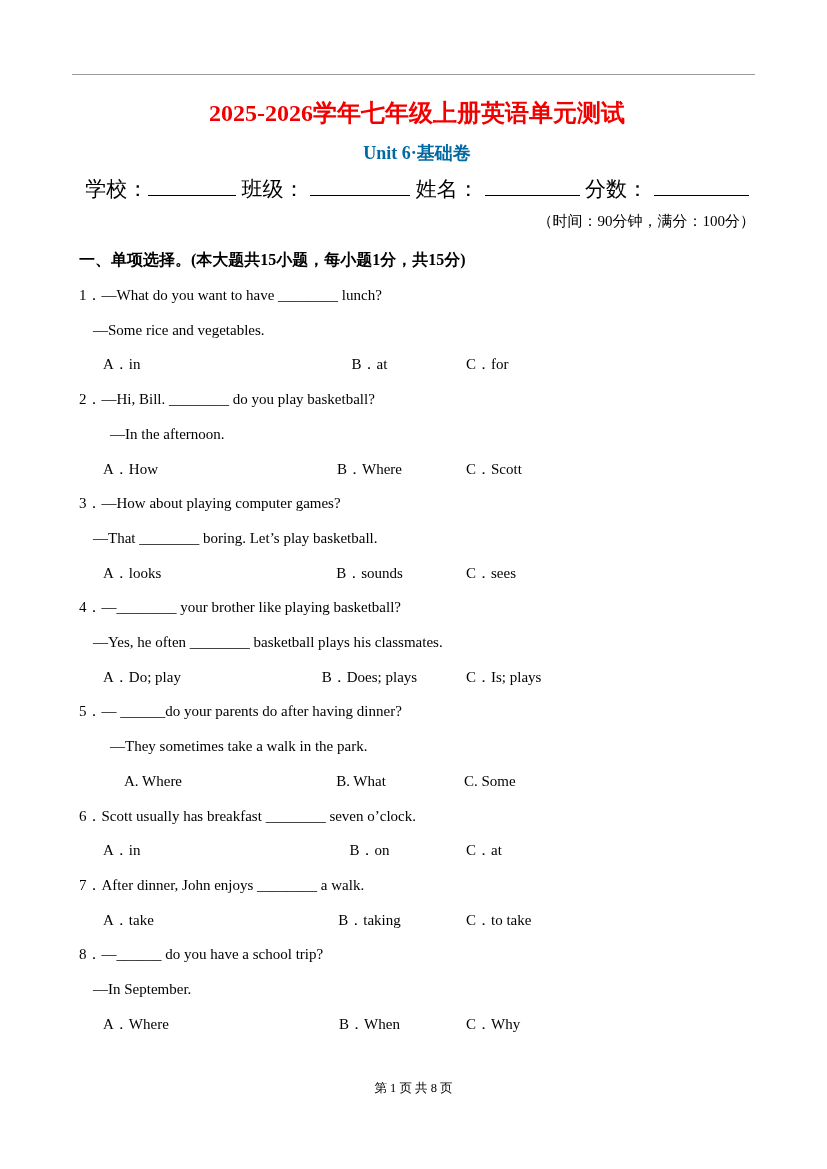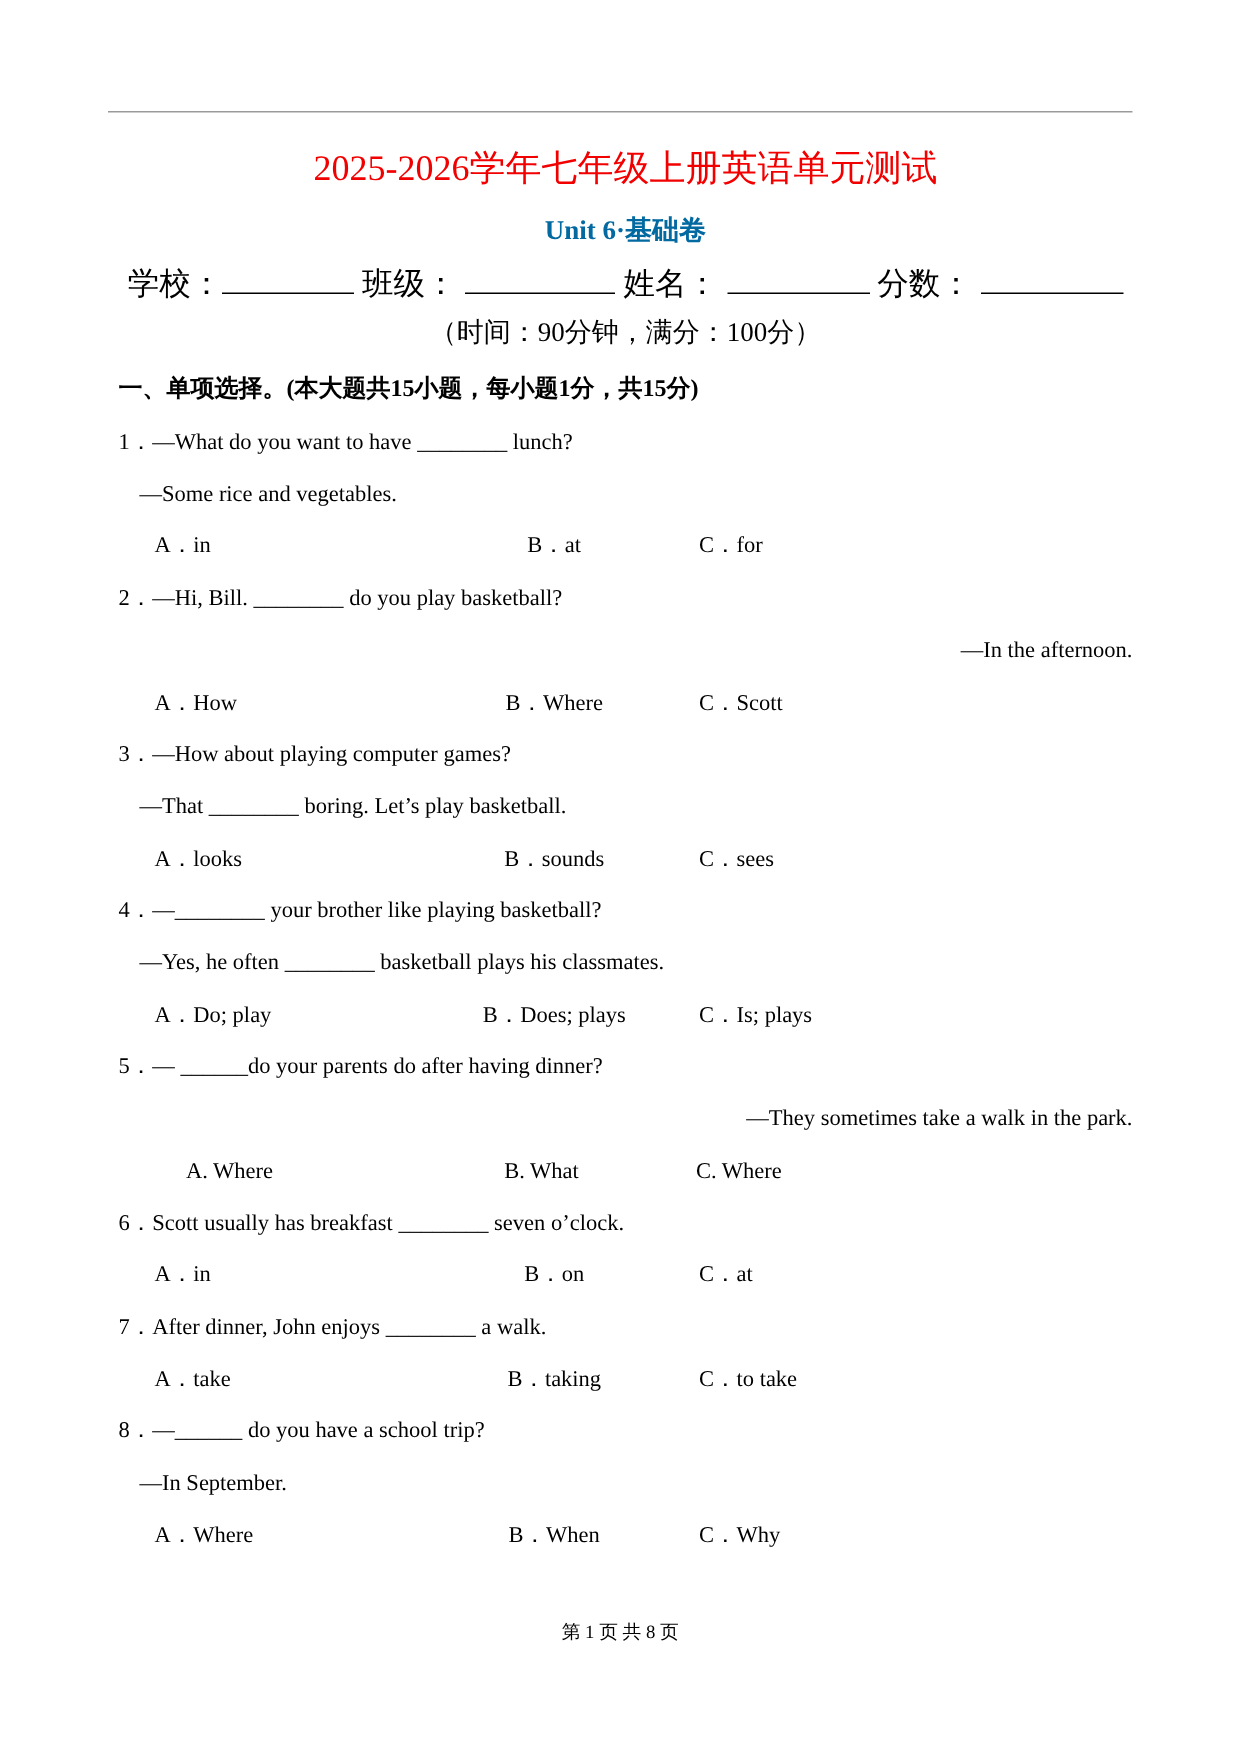--- a/index.html
+++ b/index.html
@@ -24,21 +24,21 @@
   }
   .content {
     padding-left: 79px;
     padding-right: 72px;
   }
   .title {
     margin: 98px 0 0 0;
     text-align: center;
     font-size: 24px;
     line-height: 30px;
-    font-weight: normal;
+    font-weight: bold;
     color: var(--title-color);
   }
   .subtitle {
     margin: 12px 0 0 0;
     text-align: center;
     font-size: 18px;
     line-height: 26px;
     font-weight: bold;
     color: #0369a1;
   }
@@ -53,37 +53,37 @@
     display: inline-block;
     border-bottom: 1px solid #000;
     height: 1em;
     vertical-align: baseline;
   }
   .blank.w1 { width: 88px; }
   .blank.w2 { width: 100px; margin-left: 6px; }
   .blank.w3 { width: 95px; margin-left: 6px; }
   .blank.w4 { width: 95px; margin-left: 6px; }
   .time-line {
-    text-align: center;
-    font-size: 18px;
+    text-align: right;
+    font-size: 15px;
     line-height: 34px;
   }
   .section-heading {
     margin-top: 4px;
     font-size: 16px;
     line-height: 36px;
     font-weight: bold;
   }
   .q-line {
     font-size: 15px;
     line-height: 34.7px;
     white-space: nowrap;
   }
   .ind-a { padding-left: 14px; }
-  .ind-b { padding-left: 31px; text-align: right; }
+  .ind-b { padding-left: 31px; }
   .options {
     font-size: 15px;
     line-height: 34.7px;
     white-space: nowrap;
   }
   .opt { display: inline-block; }
   .opt-a { margin-left: 24px; width: 170px; }
   .opt-b { width: 193px; text-align: center; }
   .options.alt .opt-a { margin-left: 45px; width: 134px; }
   .options.alt .opt-b { width: 206px; }
@@ -147,21 +147,21 @@
       <div class="q-line ind-a">—Yes, he often ________ basketball plays his classmates.</div>
       <div class="options">
         <span class="opt opt-a">A．Do; play</span><span class="opt opt-b">B．Does; plays</span><span class="opt opt-c">C．Is; plays</span>
       </div>
     </div>
 
     <div class="question">
       <div class="q-line">5．— ______do your parents do after having dinner?</div>
       <div class="q-line ind-b">—They sometimes take a walk in the park.</div>
       <div class="options alt">
-        <span class="opt opt-a">A. Where</span><span class="opt opt-b">B. What</span><span class="opt opt-c">C. Where</span>
+        <span class="opt opt-a">A. Where</span><span class="opt opt-b">B. What</span><span class="opt opt-c">C. Some</span>
       </div>
     </div>
 
     <div class="question">
       <div class="q-line">6．Scott usually has breakfast ________ seven o’clock.</div>
       <div class="options">
         <span class="opt opt-a">A．in</span><span class="opt opt-b">B．on</span><span class="opt opt-c">C．at</span>
       </div>
     </div>
 

